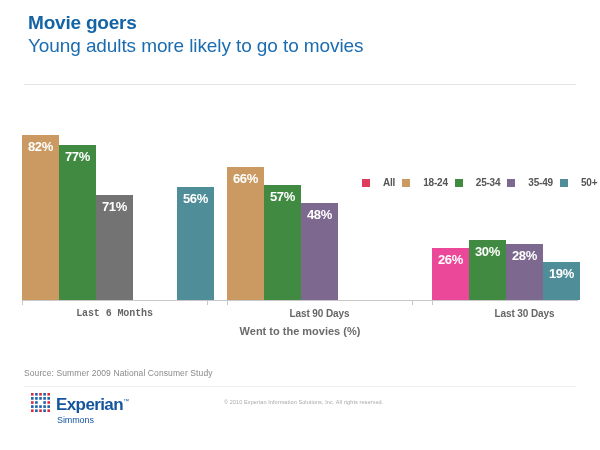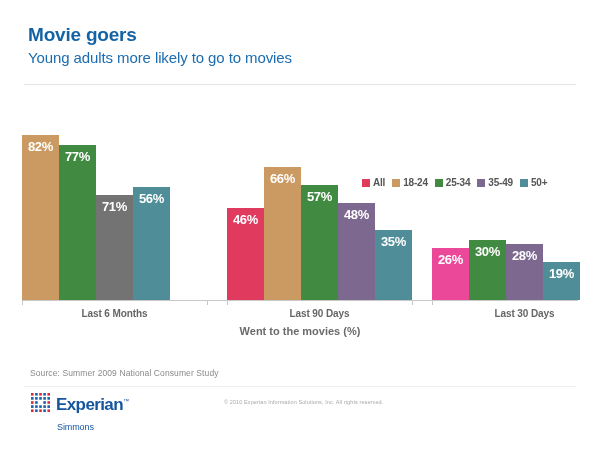--- a/index.html
+++ b/index.html
@@ -17,32 +17,32 @@
   .slide {
     position: absolute;
     inset: 0;
     background: #ffffff;
   }
 
   
   .header {
     position: absolute;
     left: 28px;
-    top: 24px;
+    top: 12px;
     width: 550px;
   }
   .title {
     font-size: 19px;
     font-weight: bold;
     color: #1464a5;
     line-height: 22px;
     letter-spacing: -0.2px;
   }
   .subtitle {
-    font-size: 15px;
+    font-size: 19px;
     font-weight: normal;
     color: #1b6cb0;
     line-height: 21px;
     letter-spacing: -0.1px;
     margin-top: 1px;
   }
   .divider {
     position: absolute;
     left: 24px;
     top: 84px;
@@ -125,38 +125,38 @@
     position: absolute;
     left: 362px;
     top: 177px;
     display: flex;
     align-items: center;
     gap: 7px;
   }
   .legend-item {
     display: flex;
     align-items: center;
-    gap: 3px;
+    gap: 13px;
   }
   .legend-swatch {
     width: 8px;
     height: 8px;
     display: block;
   }
   .legend-text {
     font-size: 10px;
     font-weight: bold;
     color: #555555;
     letter-spacing: -0.2px;
   }
 
   
   .source {
     position: absolute;
-    left: 30px;
+    left: 24px;
     top: 368px;
     font-size: 8.5px;
     color: #8a8a8a;
     letter-spacing: 0.1px;
   }
   .footer-rule {
     position: absolute;
     left: 24px;
     top: 386px;
     width: 552px;
@@ -190,21 +190,21 @@
   .logo-tm {
     font-size: 6px;
     color: #14559e;
     vertical-align: super;
     font-weight: normal;
   }
   .logo-sub {
     font-size: 9px;
     color: #14559e;
     margin-left: 27px;
-    margin-top: 8px;
+    margin-top: 1px;
     letter-spacing: -0.1px;
   }
   .copyright {
     position: absolute;
     left: 224px;
     top: 399px;
     font-size: 5.5px;
     color: #a8a8a8;
     letter-spacing: 0.1px;
   }
@@ -233,58 +233,52 @@
         <div class="group" style="left: 22px; top: 119px;">
           <div class="bar" title="18-24 — Last 6 Months: 82%" style="height: 164.911px; background: rgb(203, 154, 98);">
             <div class="bar-label">82%</div>
           </div>
           <div class="bar" title="25-34 — Last 6 Months: 77%" style="height: 154.856px; background: rgb(65, 138, 65);">
             <div class="bar-label">77%</div>
           </div>
           <div class="bar" title="35-49 — Last 6 Months: 71%" style="height: 105px; background: #737373;">
             <div class="bar-label">71%</div>
           </div>
-          <div class="bar" title="50+ — Last 6 Months: 56%" style="height: 112.622px; background: rgb(79, 142, 153);">
+          <div class="bar" title="50+ — Last 6 Months: 56%" style="height: 112.622px; background: rgb(79, 142, 153); margin-left: 44px;">
             <div class="bar-label">56%</div>
           </div>
         </div>
         <div class="group" style="left: 227px; top: 119px;">
-          <div class="bar" title="All — Last 90 Days: 46%" style="height: 92.5111px; background: rgb(224, 58, 95);">
-            <div class="bar-label">46%</div>
-          </div>
           <div class="bar" title="18-24 — Last 90 Days: 66%" style="height: 132.733px; background: rgb(203, 154, 98); margin-top: 13px;">
             <div class="bar-label">66%</div>
           </div>
           <div class="bar" title="25-34 — Last 90 Days: 57%" style="height: 114.633px; background: rgb(65, 138, 65);">
             <div class="bar-label">57%</div>
           </div>
           <div class="bar" title="35-49 — Last 90 Days: 48%" style="height: 96.5333px; background: rgb(125, 104, 144);">
             <div class="bar-label">48%</div>
-          </div>
-          <div class="bar" title="50+ — Last 90 Days: 35%" style="height: 70.3889px; background: rgb(79, 142, 153);">
-            <div class="bar-label">35%</div>
           </div>
         </div>
         <div class="group" style="left: 432px; top: 119px;">
           <div class="bar" title="All — Last 30 Days: 26%" style="height: 52.2889px; background: #ec4899; margin-top: 44px;">
             <div class="bar-label">26%</div>
           </div>
           <div class="bar" title="25-34 — Last 30 Days: 30%" style="height: 60.3333px; background: rgb(65, 138, 65);">
             <div class="bar-label">30%</div>
           </div>
           <div class="bar" title="35-49 — Last 30 Days: 28%" style="height: 56.3111px; background: rgb(125, 104, 144);">
             <div class="bar-label">28%</div>
           </div>
           <div class="bar" title="50+ — Last 30 Days: 19%" style="height: 38.2111px; background: rgb(79, 142, 153);">
             <div class="bar-label">19%</div>
           </div>
         </div>
       </div>
     <div id="group-labels">
-        <div class="group-label" style="left: 22px; width: 185px;">Last 6 Months</div>
+        <div class="group-label" style="left: 22px; width: 185px; font-family: Liberation Mono, monospace;">Last 6 Months</div>
         <div class="group-label" style="left: 227px; width: 185px;">Last 90 Days</div>
         <div class="group-label" style="left: 432px; width: 185px;">Last 30 Days</div>
       </div>
     <div class="axis-title">Went to the movies (%)</div>
     <div class="legend" id="legend">
         <div class="legend-item">
           <span class="legend-swatch" style="background: rgb(224, 58, 95);"></span>
           <span class="legend-text">All</span>
         </div>
         <div class="legend-item">

